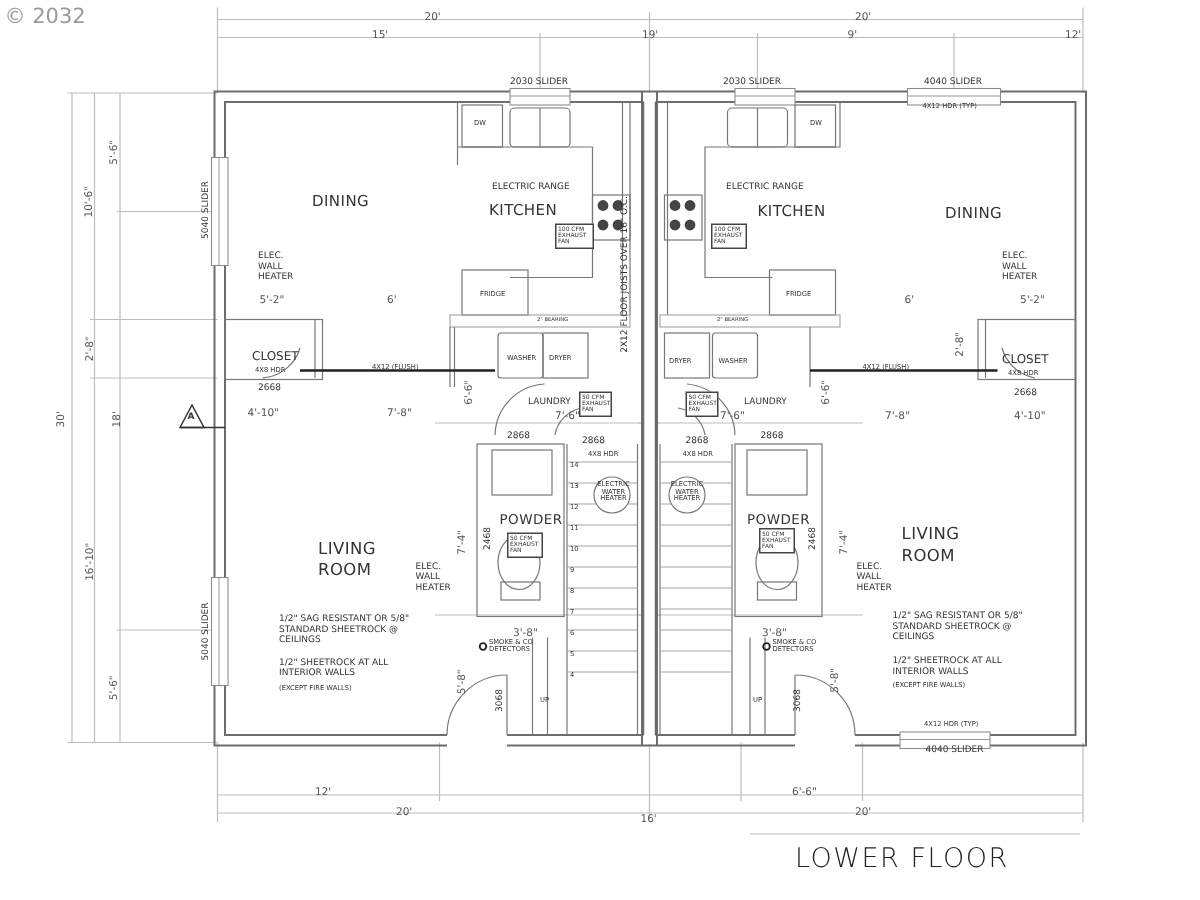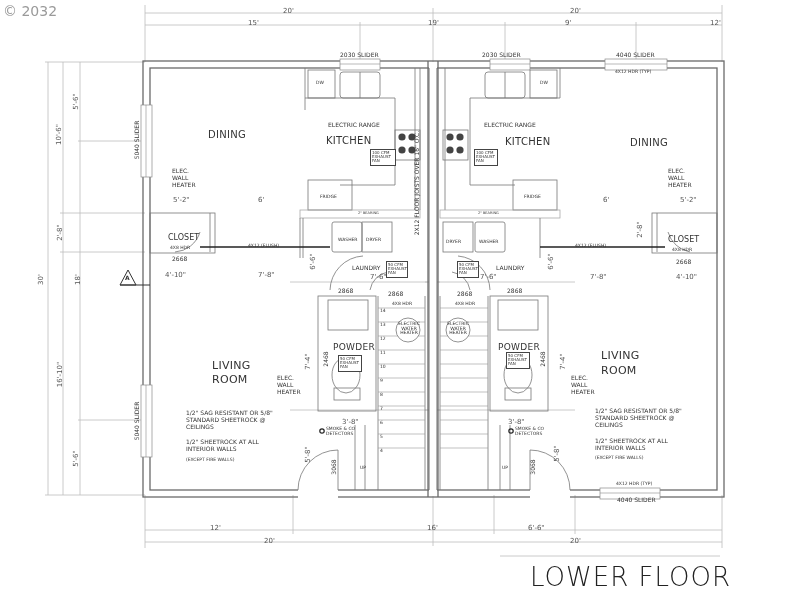--- a/index.html
+++ b/index.html
@@ -7,21 +7,21 @@
   svg { position:absolute; left:0; top:0; }
   .lbl { position:absolute; white-space:nowrap; color:#333; line-height:1; }
   .room { font-size:10px; letter-spacing:0.3px; }
   .room-lg { font-size:11px; letter-spacing:0.3px; text-align:left; }
   .small { font-size:6px; }
   .tiny { font-size:4.5px; }
   .dim { font-size:7px; color:#555; }
   .note { font-size:6px; line-height:1.15; }
   .vert { transform:rotate(-90deg); transform-origin:center center; }
   .copyright { position:absolute; left:3px; top:3px; font-size:14px; color:#9a9a9a; font-family:"DejaVu Sans", sans-serif; }
-  .title { position:absolute; left:530px; top:562px; font-size:26px; letter-spacing:1px; color:#222; font-family:"DejaVu Sans", sans-serif; font-weight:300; }
+  .title { position:absolute; left:530px; top:562px; font-size:18px; letter-spacing:1px; color:#222; font-family:"DejaVu Sans", sans-serif; font-weight:300; }
   .fan { font-size:4px; line-height:1.05; padding:1px; border:1px solid #444; background:#fff; position:absolute; }
 </style>
 </head>
 <body>
 
 <svg width="800" height="600" viewBox="0 0 800 600">
   <g stroke="#bdbdbd" stroke-width="0.8" fill="none">
 
     <line x1="145" y1="13" x2="722" y2="13"></line>
     <line x1="145" y1="25" x2="722" y2="25"></line>
@@ -333,18 +333,18 @@
 <span class="lbl room-lg" style="left:601px;top:365px">ROOM</span>
 <div class="lbl note" style="left:571px;top:375px;width:25px;white-space:normal">ELEC. WALL HEATER</div>
 <div class="lbl note" style="left:595px;top:408px;width:100px;white-space:normal">1/2" SAG RESISTANT OR 5/8" STANDARD SHEETROCK @ CEILINGS</div>
 <div class="lbl note" style="left:595px;top:438px;width:80px;white-space:normal">1/2" SHEETROCK AT ALL INTERIOR WALLS</div>
 <span class="lbl tiny" style="left:595px;top:456px">(EXCEPT FIRE WALLS)</span>
 <span class="lbl small vert" style="left:525px;top:464px">3068</span>
 <span class="lbl dim vert" style="left:549px;top:450px">5'-8"</span>
 <span class="lbl tiny" style="left:502px;top:466px">UP</span>
 
 <span class="lbl dim" style="left:210px;top:525px">12'</span>
-<span class="lbl dim" style="left:427px;top:525px">16'</span>
+<span class="lbl dim" style="left:427px;top:543px">16'</span>
 <span class="lbl dim" style="left:528px;top:525px">6'-6"</span>
 <span class="lbl dim" style="left:264px;top:538px">20'</span>
 <span class="lbl dim" style="left:570px;top:538px">20'</span>
 
 <div class="title">LOWER FLOOR</div>
 
 </body></html>

